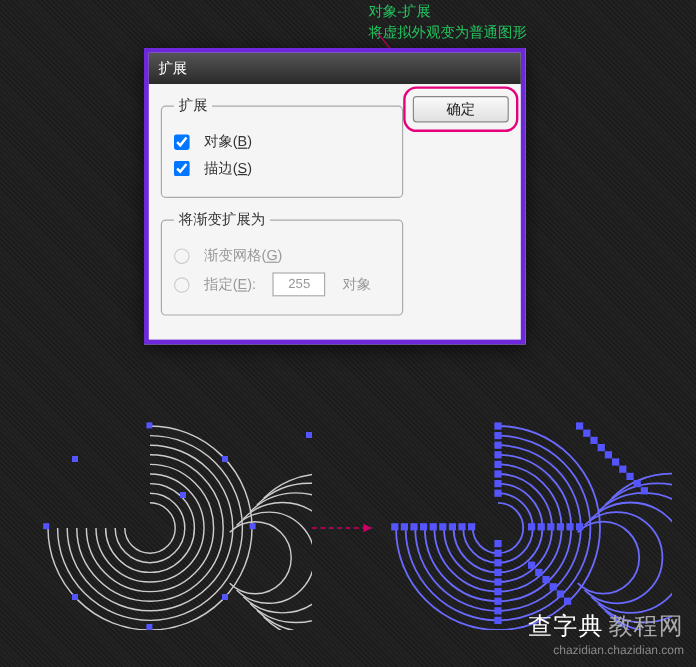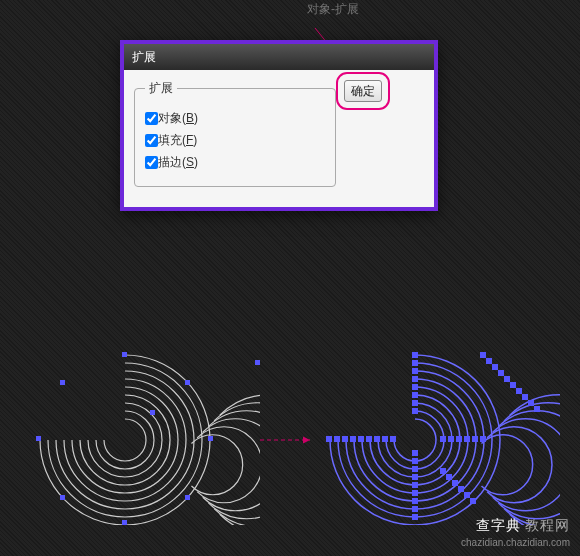--- a/index.html
+++ b/index.html
@@ -7,21 +7,21 @@
   padding: 0;
   width: 580px;
   height: 556px;
   background: #1e1e1e;
   background-image: repeating-linear-gradient(45deg, #1a1a1a 0, #1a1a1a 1px, #222 1px, #222 3px);
   font-family: "Microsoft YaHei", "SimSun", sans-serif;
   font-size: 12px;
   position: relative;
   overflow: hidden;
 }
-.anno-text { position:absolute; color:#737373; font-size:12px; line-height:1.5;}
+.anno-text { position:absolute; color:#22c55e; font-size:12px; line-height:1.5;}
 .anno-line { position:absolute; }
 .dialog {
   position:absolute;
   left:120px; top:40px;
   width:310px;
   background:#f5f5f5;
   border:4px solid #6d28d9;
   box-shadow:0 4px 15px rgba(0,0,0,0.6);
 }
 .titlebar {
@@ -31,29 +31,29 @@
   padding:0 8px;
   line-height:26px;
   font-size:12px;
 }
 .dialog-body {
   padding:10px;
   display:flex;
   gap:8px;
 }
 .left-col { flex:1; }
-.right-col { width:80px; display:flex; flex-direction:row; gap:10px; }
+.right-col { width:80px; display:flex; flex-direction:column; gap:10px; }
 fieldset {
   border:1px solid #aaa;
   border-radius:4px;
   margin:0 0 10px 0;
   padding:8px 10px 10px 10px;
 }
 legend { color:#333; padding:0 4px; }
-.check-row, .radio-row { display:flex; align-items:center; margin:5px 0; color:#333; gap:0;}
+.check-row, .radio-row { display:flex; align-items:center; margin:5px 0; color:#333; gap:12px;}
 .check-row.disabled, .radio-row.disabled { color:#999; }
 input[type=checkbox], input[type=radio]{ margin:0; }
 .num-input { width:38px; height:16px; border:1px solid #aaa; background:#fff; text-align:center; font-size:11px; color:#999;}
 .radio-row .num-input { margin:0 2px;}
 .btn {
   height:22px;
   border:1px solid #888;
   border-radius:3px;
   background:linear-gradient(#fafafa,#e0e0e0);
   font-size:12px;
@@ -65,29 +65,30 @@
   position:absolute;
   left:0; top:350px;
   width:580px; height:180px;
 }
 .spiral { position:absolute; }
 .arrow-dashed { position:absolute; }
 .watermark {
   position:absolute; right:10px; bottom:6px;
   text-align:right; color:#999; font-size:11px; line-height:1.4;
 }
-.watermark .zh { font-size:14px; color:#eee; letter-spacing:1px;}
+.watermark .zh { font-size:20px; color:#eee; letter-spacing:1px;}
 .watermark .en { font-size:10px; color:#888;}
 u { text-decoration: underline; }
 </style>
 </head>
 <body>
 
 <div class="anno-text" style="left:307px; top:0px;">
   <span>对象-扩展</span><br>
+  <span>将虚拟外观变为普通图形</span>
 </div>
 
 <svg class="anno-line" style="left:300px; top:20px;" width="80" height="80">
   <defs>
       <marker id="ah1" markerWidth="8" markerHeight="8" refX="6" refY="3" orient="auto">
         <path d="M0,0 L6,3 L0,6 Z" fill="#cc0066"></path>
       </marker>
     </defs>
   <line x1="15" y1="8" x2="65" y2="70" stroke="#cc0066" stroke-width="1" marker-end="url(#ah1)"></line>
 </svg>
@@ -99,25 +100,34 @@
   <div class="dialog-body">
     <div class="left-col">
       <fieldset>
         <legend>扩展</legend>
         <label class="check-row">
           <input type="checkbox" checked="" style="">
           <span><span>对象(</span><u>B</u><span>)</span></span>
         </label>
         <label class="check-row">
           <input type="checkbox" checked="" style="">
-          <span><span>填充(</span><u>F</u><span>)</span></span>
-        </label>
-        <label class="check-row">
-          <input type="checkbox" checked="" style="">
           <span><span>描边(</span><u>S</u><span>)</span></span>
+        </label>
+      </fieldset>
+      <fieldset>
+        <legend>将渐变扩展为</legend>
+        <label class="radio-row disabled">
+          <input type="radio" disabled="" style="">
+          <span><span>渐变网格(</span><u>G</u><span>)</span></span>
+        </label>
+        <label class="radio-row disabled">
+          <input type="radio" disabled="" style="">
+          <span><span>指定(</span><u>E</u><span>):</span></span>
+          <input class="num-input" disabled="" value="255" style="">
+          <span>对象</span>
         </label>
       </fieldset>
     </div>
     <div class="right-col">
       <button class="btn highlighted">确定</button>
     </div>
   </div>
 </div>
 
 <div class="spiral-area">

